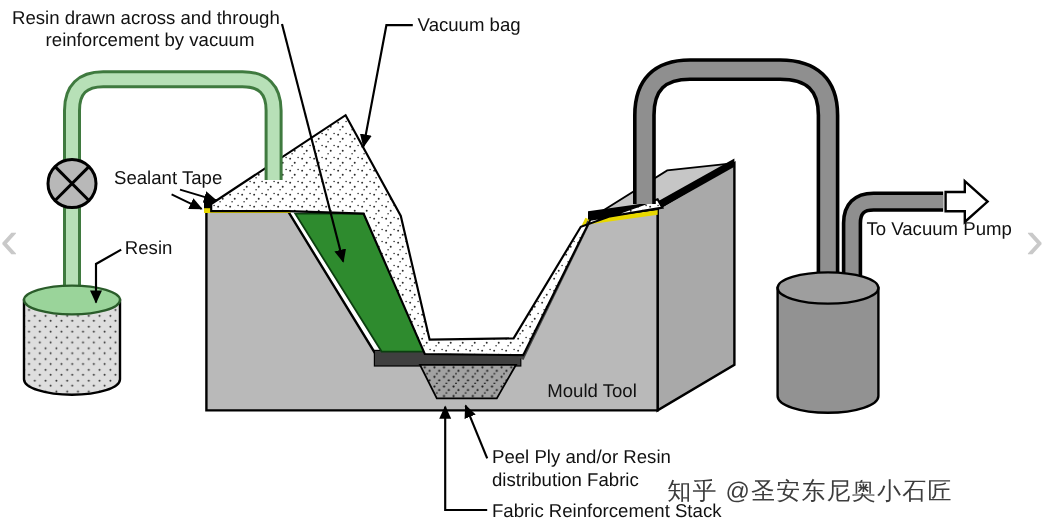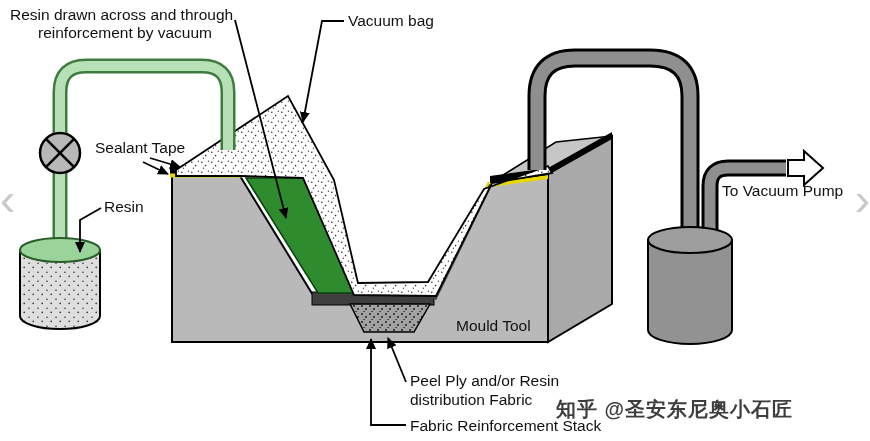--- a/index.html
+++ b/index.html
@@ -1,20 +1,20 @@
 <!DOCTYPE html>
 <html><head>
 <meta charset="utf-8">
 <style>
   html,body{margin:0;padding:0;background:#ffffff;}
   .stage{position:relative;width:870px;height:441px;background:#ffffff;overflow:hidden;
          font-family:"Liberation Sans",sans-serif;}
   svg{display:block;}
   .lbl{font-family:"Liberation Sans",sans-serif;font-size:15.5px;fill:#111111;}
-  .wm{position:absolute;left:556px;top:396px;font-size:20px;font-weight:700;color:#3d3d3d;
+  .wm{position:absolute;left:556px;top:396px;font-size:20px;font-weight:400;color:#3d3d3d;
       letter-spacing:1px;white-space:nowrap;}
   .chev{position:absolute;top:176px;font-size:46px;line-height:46px;color:#c9c9c9;
         cursor:pointer;user-select:none;}
   .chev.left{left:0px;}
   .chev.right{right:0px;}
 </style>
 </head>
 <body>
 
 <div class="stage">

